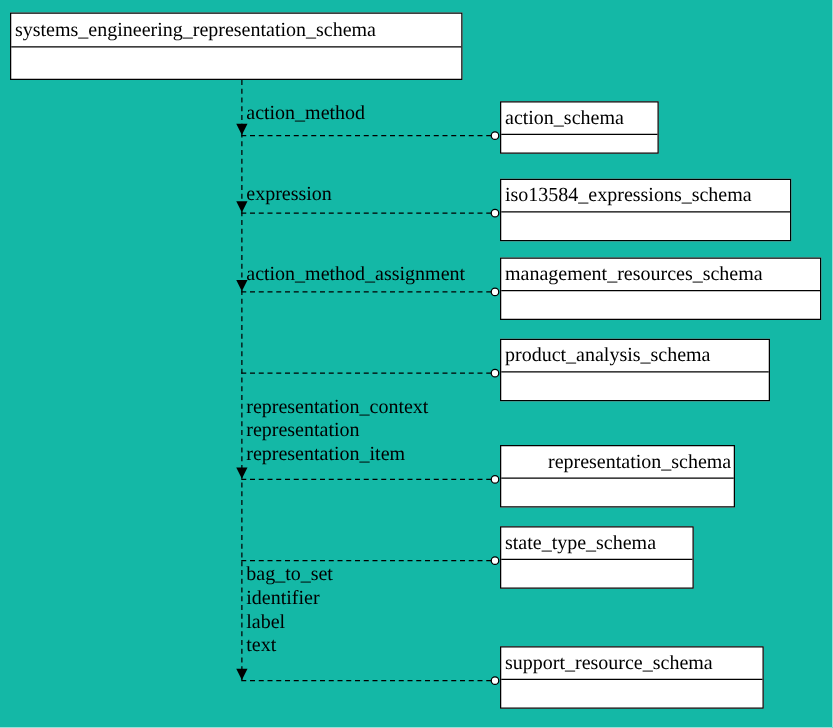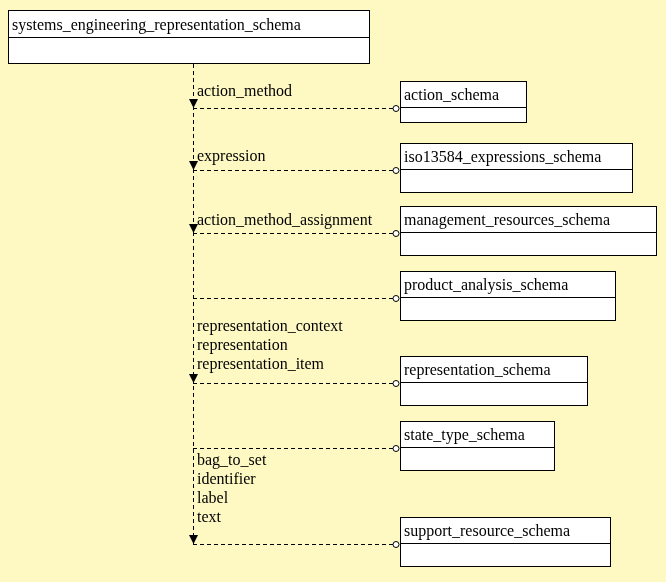--- a/index.html
+++ b/index.html
@@ -5,21 +5,21 @@
   * { margin: 0; padding: 0; box-sizing: border-box; }
   html, body { background: #ffffff; }
   body {
     font-family: "Liberation Serif", serif;
     color: #000000;
   }
   .canvas {
     position: relative;
     width: 666px;
     height: 582px;
-    background: #fef9c3;
+    background: #14b8a6;
     font-size: 16px;
     overflow: hidden;
   }
   .connector-layer {
     position: absolute;
     left: 0; top: 0;
     width: 666px;
     height: 582px;
   }
   .dash {
@@ -119,21 +119,21 @@
   <div class="schema-box" style="left:400px; top:271px; width:216px; height:50px;">
     <div class="box-title">product_analysis_schema</div>
     <div class="box-body"></div>
   </div>
 
   <div class="schema-box" style="left:400px; top:206px; width:257px; height:50px;">
     <div class="box-title">management_resources_schema</div>
     <div class="box-body"></div>
   </div>
 
-  <div class="schema-box" style="left:400px; top:356px; width:188px; height:50px;">
+  <div class="schema-box" style="left:400px; top:356px; width:188px; height:50px;text-align:right;">
     <div class="box-title">representation_schema</div>
     <div class="box-body"></div>
   </div>
 
   <div class="schema-box" style="left:400px; top:421px; width:155px; height:50px;">
     <div class="box-title">state_type_schema</div>
     <div class="box-body"></div>
   </div>
 
   <div class="schema-box" style="left:400px; top:517px; width:211px; height:50px;">

